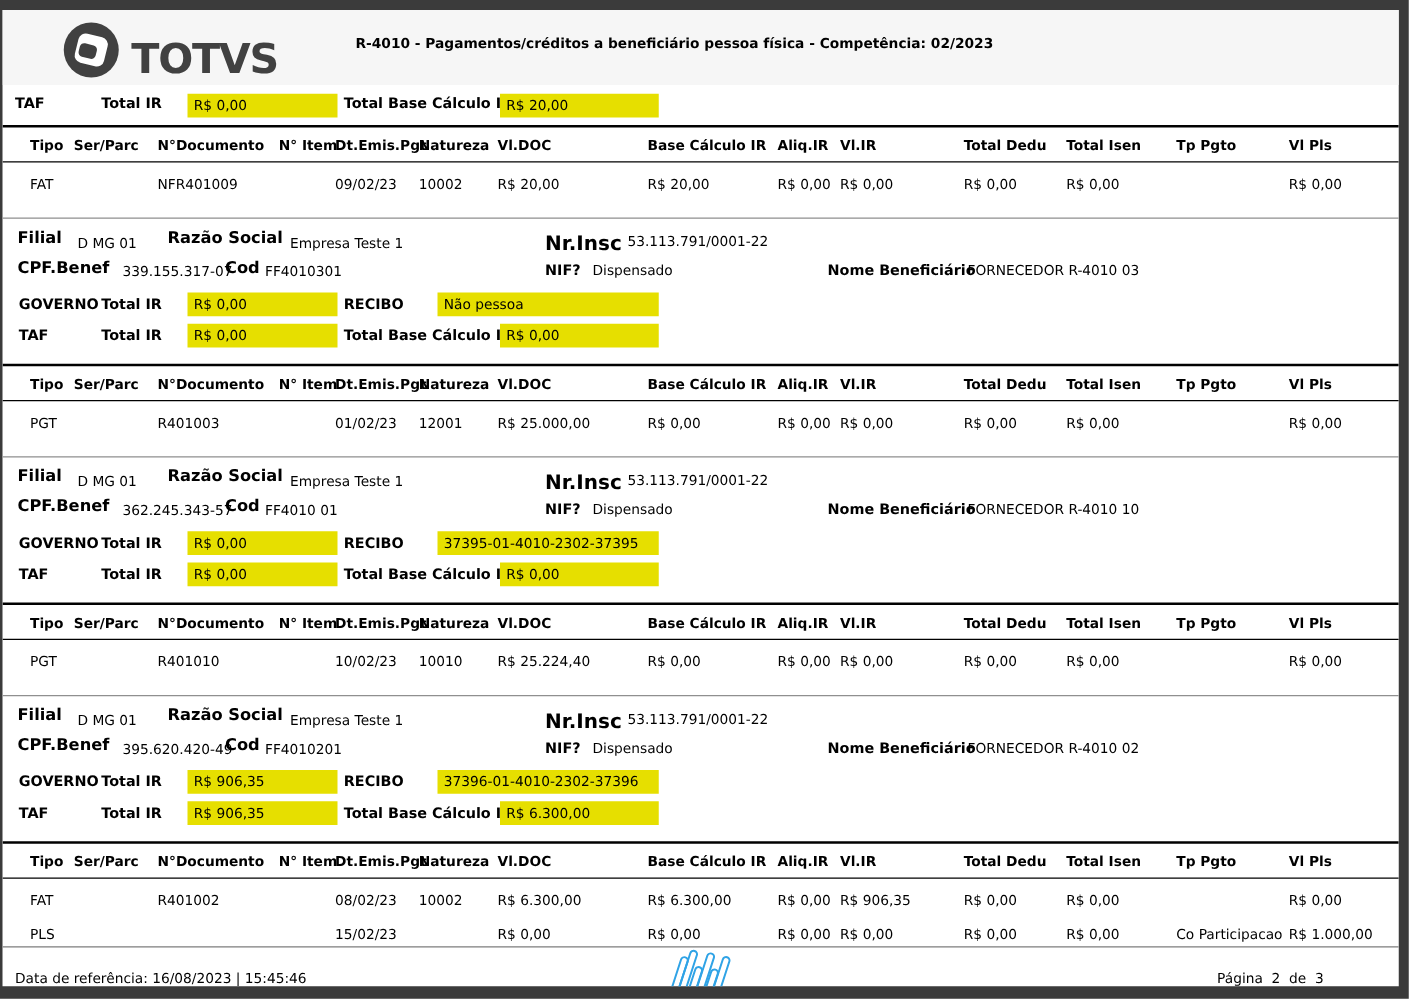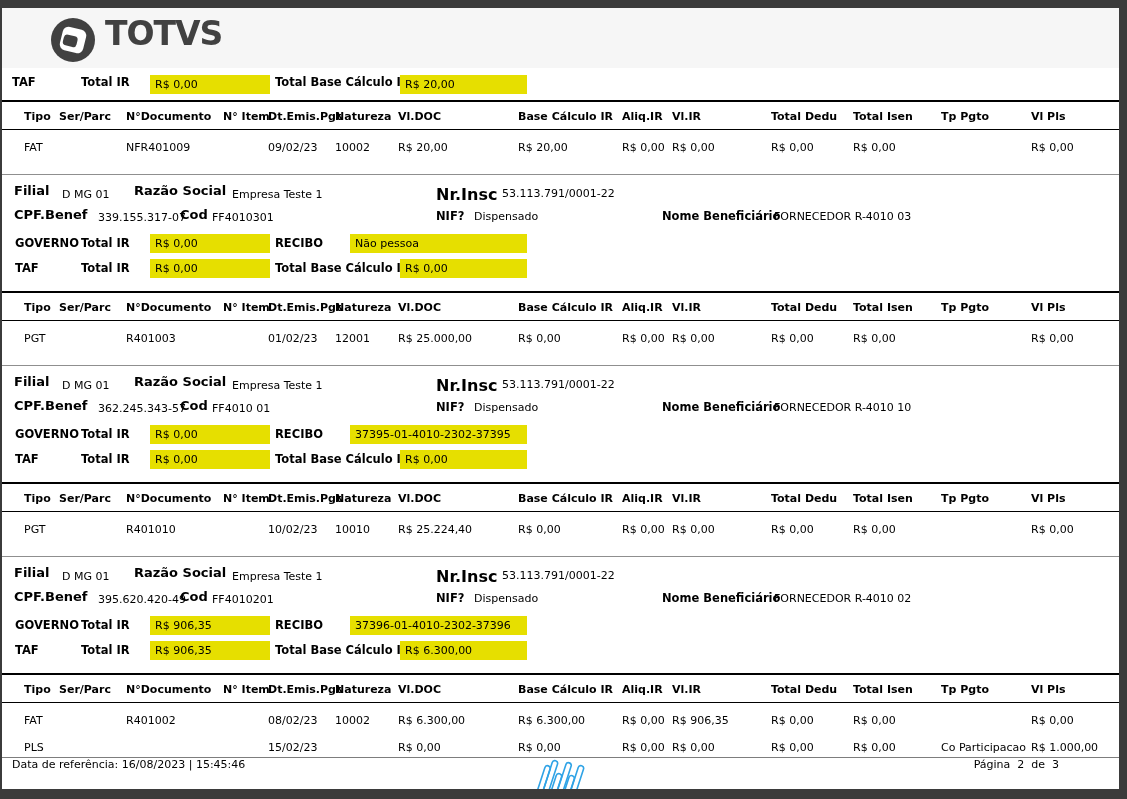--- a/index.html
+++ b/index.html
@@ -12,21 +12,21 @@
   *{box-sizing:border-box;}
   body{margin:0;background:#e9e9e9;font-family:"DejaVu Sans","Liberation Sans",sans-serif;color:var(--ink);}
   .frame{
     width:1127px;height:799px;margin:0 auto;background:#fff;
     border-top:8px solid var(--frame);border-right:8px solid var(--frame);
     border-bottom:10px solid var(--frame);border-left:2px solid var(--frame);
     display:flex;flex-direction:column;overflow:hidden;position:relative;
   }
   
   .hdr{display:flex;align-items:flex-start;background:#f6f6f6;padding:9px 20px 6px 48px;min-height:60px;}
-  .logo{display:flex;align-items:flex-start;gap:9px;}
+  .logo{display:flex;align-items:flex-end;gap:9px;}
   .logo-text{font-size:33px;font-weight:bold;color:var(--charcoal);letter-spacing:-1px;line-height:1;}
   .titles{margin-left:62px;padding-top:2px;}
   .r-title{font-size:14px;font-weight:bold;}
   .r-sub{font-size:11px;font-weight:bold;margin-top:9px;}
   
   .inforow{position:relative;text-align:right;}
   .abs{position:absolute;top:0;white-space:nowrap;}
   .lg{font-weight:bold;font-size:13px;}
   .md{font-weight:bold;font-size:16px;}
   .sm{font-weight:bold;font-size:11.5px;}
@@ -41,40 +41,41 @@
   .grid{display:grid;padding-left:22px;
     grid-template-columns:35px 67px 97px 45px 67px 63px 120px 104px 50px 99px 82px 88px 90px 1fr;}
   .thead{border-top:2px solid #000;border-bottom:1.5px solid #000;}
   .thead .cell{font-weight:bold;font-size:11px;padding:8px 2px 6px 0;white-space:nowrap;}
   .trow .cell{font-size:11px;padding:11px 2px 3px 0;white-space:nowrap;}
   .benef{border-top:1px solid #8f8f8f;margin-top:17px;padding-top:8px;}
   .dtable{margin-top:7px;}
   .toptable{margin-top:8px;}
   
   .footer{margin-top:auto;border-top:1px solid #7d7d7d;position:relative;height:46px;
-    display:flex;align-items:flex-start;justify-content:space-between;padding:0 60px 0 10px;}
+    display:flex;align-items:flex-end;justify-content:space-between;padding:0 60px 0 10px;}
   .f-left{font-size:11px;}
   .f-right{font-size:11px;white-space:pre;}
   .f-mark{position:absolute;left:50%;top:0;transform:translateX(-50%);}
 </style>
 </head>
 <body>
 
 <div class="frame">
 
   <div class="hdr">
     <div class="logo">
       <svg width="46" height="46" viewBox="0 0 46 46">
         <circle cx="23" cy="23" r="22" fill="#414141"></circle>
         <rect x="11" y="11" width="24" height="24" rx="6" fill="#ffffff" transform="rotate(14 23 23)"></rect>
         <rect x="13.5" y="19" width="14" height="11" rx="3.5" fill="#414141" transform="rotate(14 23 23)"></rect>
       </svg>
       <span class="logo-text">TOTVS</span>
     </div>
     <div class="titles">
+      <div class="r-sub">R-4010 - Pagamentos/créditos a beneficiário pessoa física  - Competência: 02/2023</div>
     </div>
   </div>
 
   <div class="inforow r-sum">
     <span class="abs sm" style="left:10px">TAF</span>
     <span class="abs sm" style="left:79px">Total IR</span>
     <span class="abs ycell" style="left:148px;width:120px">R$ 0,00</span>
     <span class="abs sm" style="left:273px">Total  Base Cálculo IR</span>
     <span class="abs ycell" style="left:398px;width:127px">R$ 20,00</span>
   </div>

